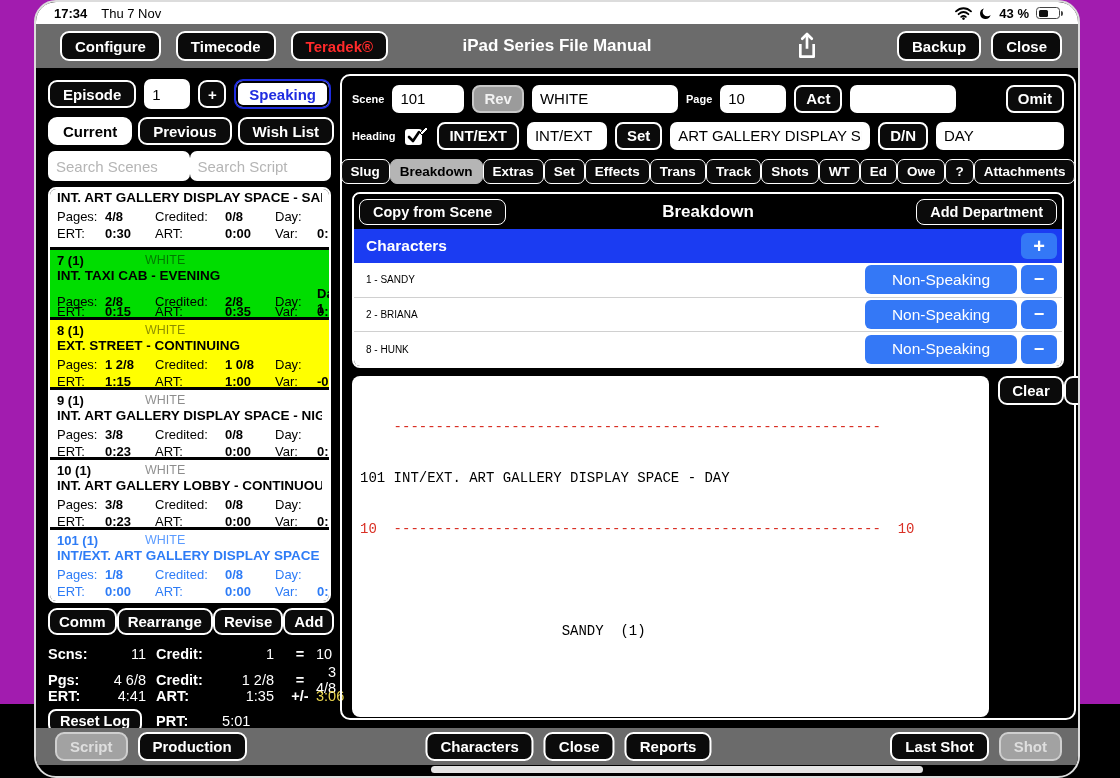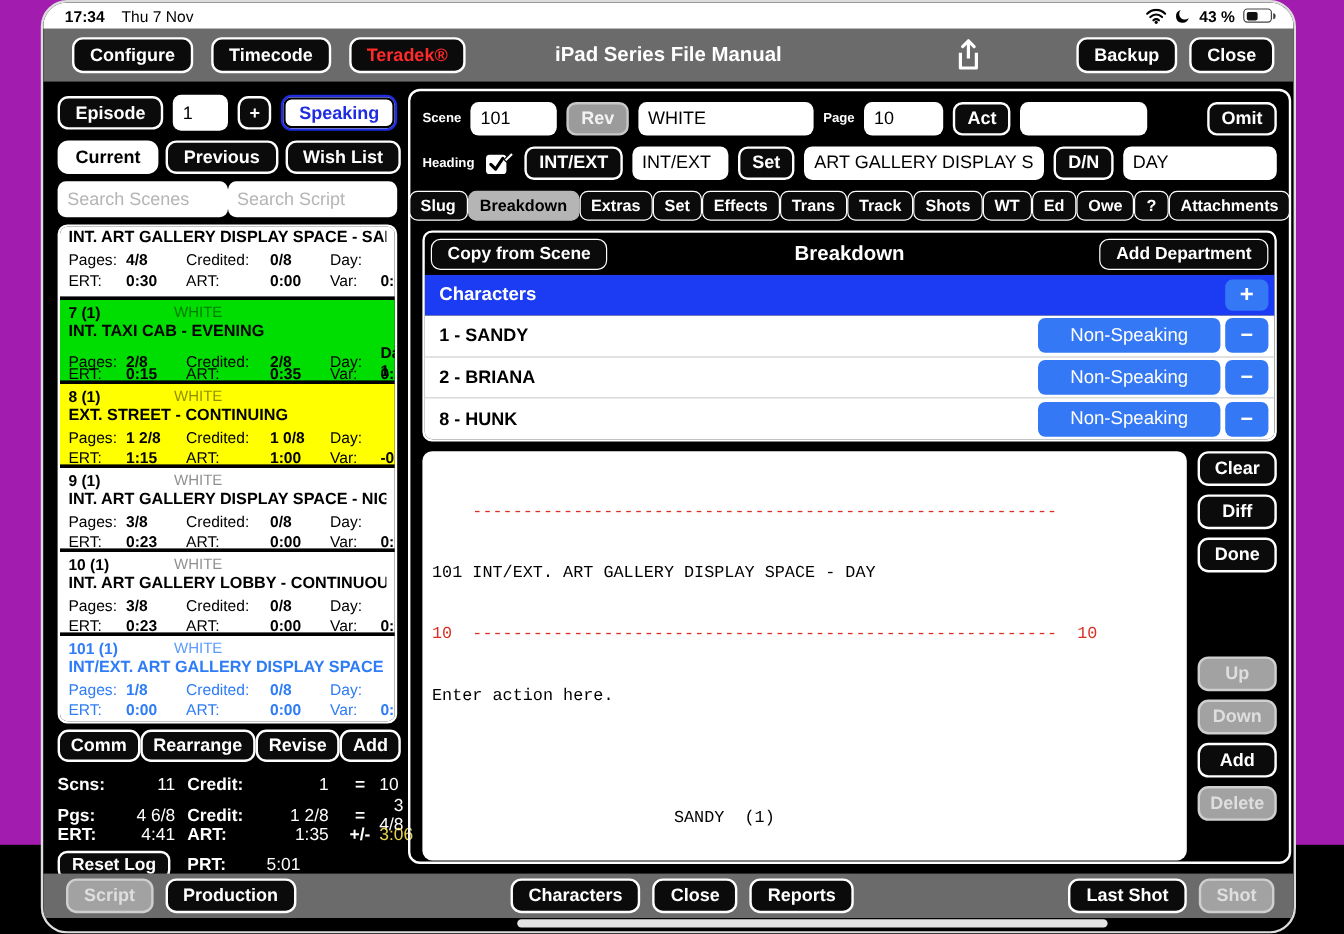--- a/index.html
+++ b/index.html
@@ -109,39 +109,39 @@
   .bd-head .btn { height:26px; font-size:14.5px; border-radius:8px; border-width:1.5px; }
   .bd-title { position:absolute; left:50%; transform:translateX(-50%); color:#fff; font-weight:bold; font-size:17px; }
   .bd-head .right { margin-left:auto; }
   .dept-bar { background:var(--characters-bar-blue,#1b3cf2); height:34px; display:flex; align-items:center;
               padding:0 5px 0 12px; color:#fff; font-weight:bold; font-size:15.5px; }
   .dept-add { margin-left:auto; width:36px; height:26px; border-radius:6px; background:var(--accent-blue,#3478f6);
               color:#fff; font-size:20px; font-weight:bold; display:flex; align-items:center; justify-content:center; }
   .bd-rows { background:#fff; flex:1; display:flex; flex-direction:column; }
   .bd-row { flex:1; display:flex; align-items:center; padding:0 5px 0 12px; border-bottom:1px solid #d0d0d0; }
   .bd-row:last-child { border-bottom:none; }
-  .bd-name { font-weight:bold; font-size:15px; color:#000; }
+  .bd-name { font-weight:normal; font-size:10px; color:#000; }
   .bd-ctl { margin-left:auto; display:flex; gap:4px; }
   .speak-btn { width:152px; height:29px; background:var(--accent-blue,#3478f6); color:#fff; font-size:15.5px;
                border-radius:6px; display:flex; align-items:center; justify-content:center; }
   .minus-btn { width:36px; height:29px; background:var(--accent-blue,#3478f6); color:#fff; font-size:18px;
                font-weight:bold; border-radius:6px; display:flex; align-items:center; justify-content:center; }
 
   
   .bottom { margin-top:8px; display:flex; gap:9px; height:341px; }
   .script { flex:1; background:#fff; border-radius:8px; padding:9px 8px;
             font-family:"Liberation Mono", monospace; font-size:14px; line-height:17px; color:#000;
             white-space:pre; overflow:hidden; }
   .red { color:var(--script-red,#d93025); }
   .sp-rule { padding-left:4ch; }
   .sp-nums { display:flex; }
   .sp-nums .mid { margin:0 2ch; }
   .sp-cue { padding-left:24ch; }
   .blankline { height:17px; }
-  .sidecol { width:66px; display:flex; flex-direction:column; }
+  .sidecol { width:66px; display:flex; }
   .sidecol .btn { width:66px; height:29px; font-size:15px; margin-bottom:7px; }
   .gap-up { margin-top:63px; }
 
   
   .botbar { position:absolute; left:0; top:726px; width:100%; height:37px; background:#6b6b6b; }
   .bb-left { position:absolute; left:19px; top:4px; display:flex; gap:10px; }
   .bb-center { position:absolute; left:50%; top:4px; transform:translateX(-46%); display:flex; gap:10px; }
   .bb-right { position:absolute; right:16px; top:4px; display:flex; gap:10px; }
   .botbar .btn { height:29px; }
   .homebar { position:absolute; left:395px; top:764px; width:492px; height:7px; background:#e4e4e4; border-radius:4px; }
@@ -495,21 +495,20 @@
 
       <div class="bottom">
         <div class="script">
           <div class="sp-rule red">----------------------------------------------------------</div>
           <div>101 INT/EXT. ART GALLERY DISPLAY SPACE - DAY</div>
           <div class="sp-nums red">
             <span>10</span>
             <span class="mid">----------------------------------------------------------</span>
             <span>10</span>
           </div>
-          <div>Enter action here.</div>
           <div class="blankline"></div>
           <div class="sp-cue">SANDY  (1)</div>
           
         </div>
         <div class="sidecol">
           <div class="btn">Clear</div>
           <div class="btn">Diff</div>
           <div class="btn">Done</div>
           <div class="btn disabled gap-up">Up</div>
           <div class="btn disabled">Down</div>

